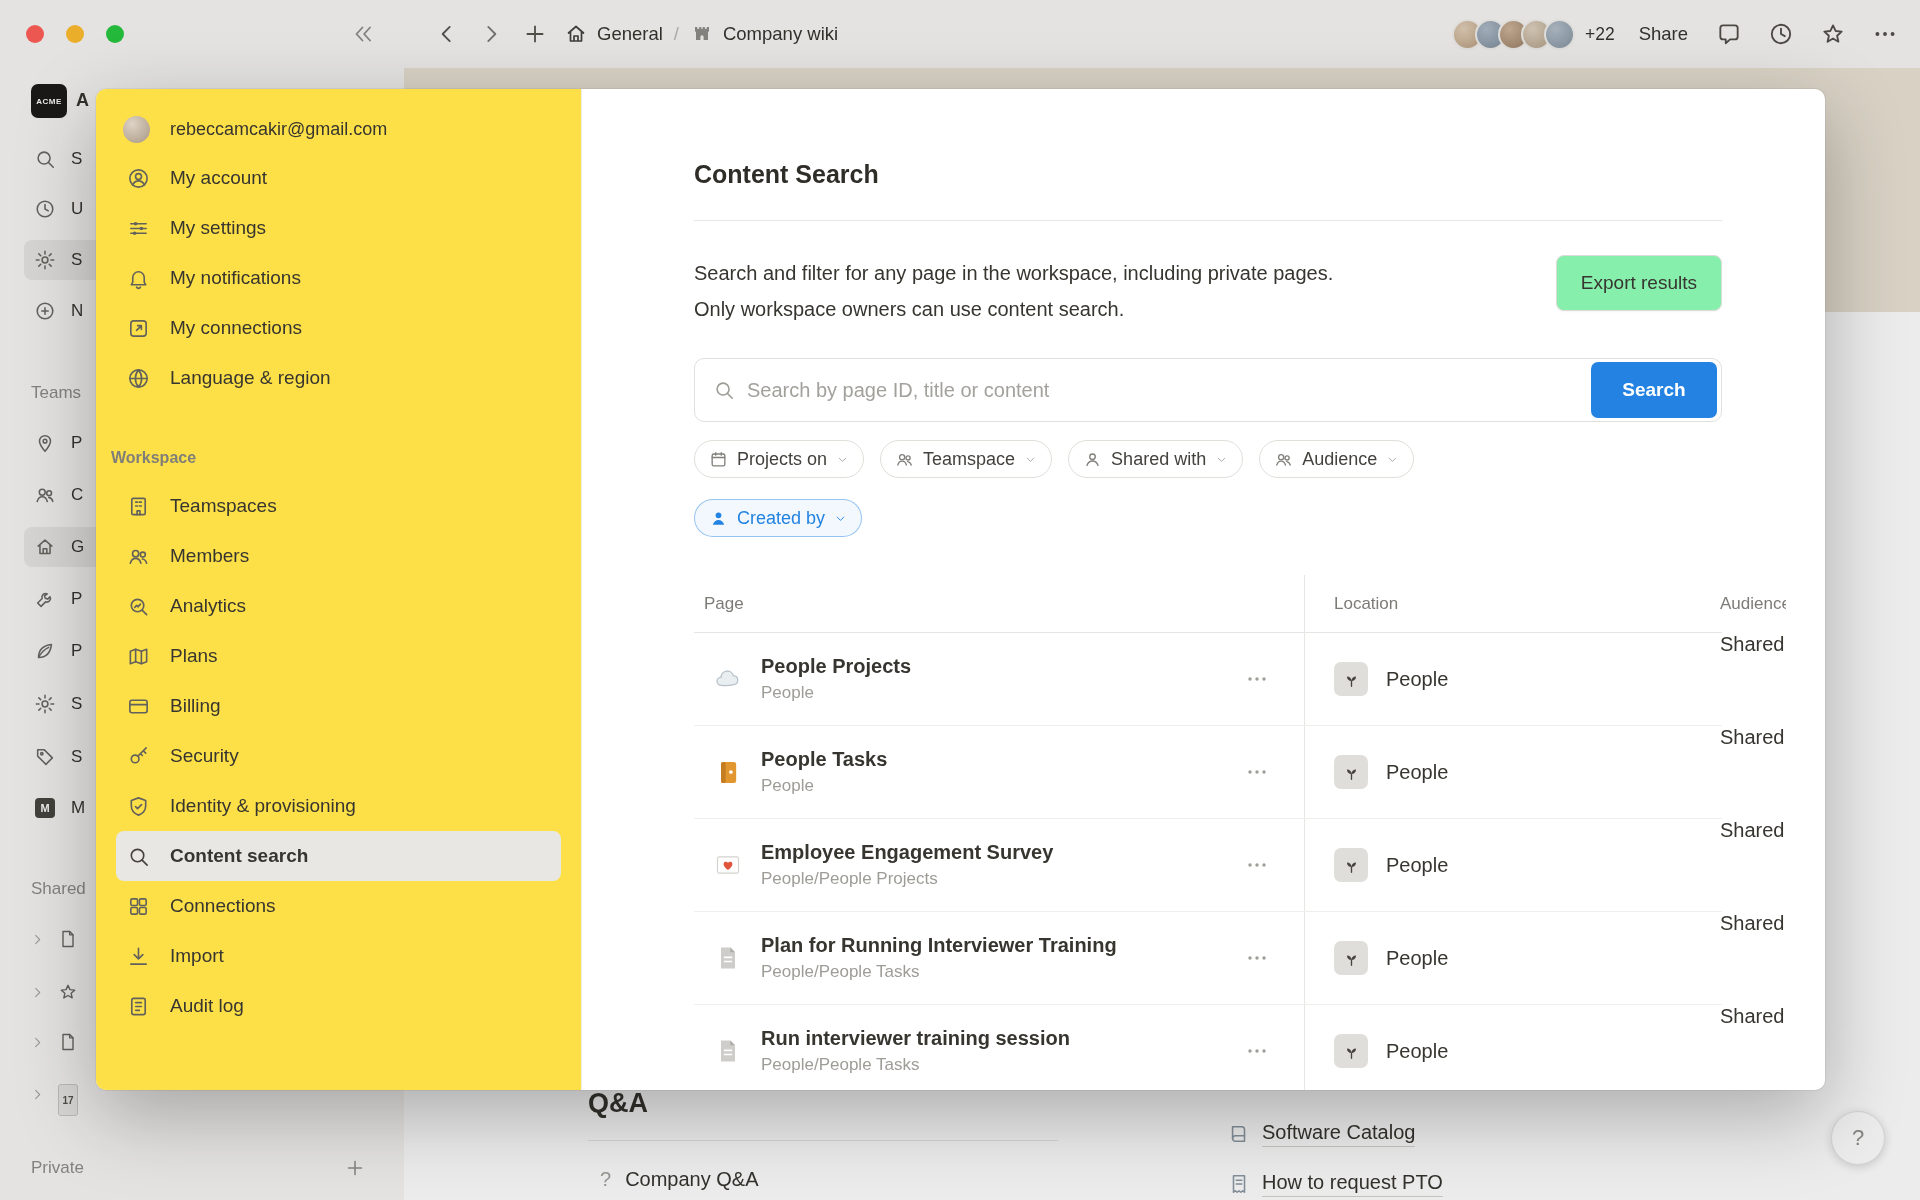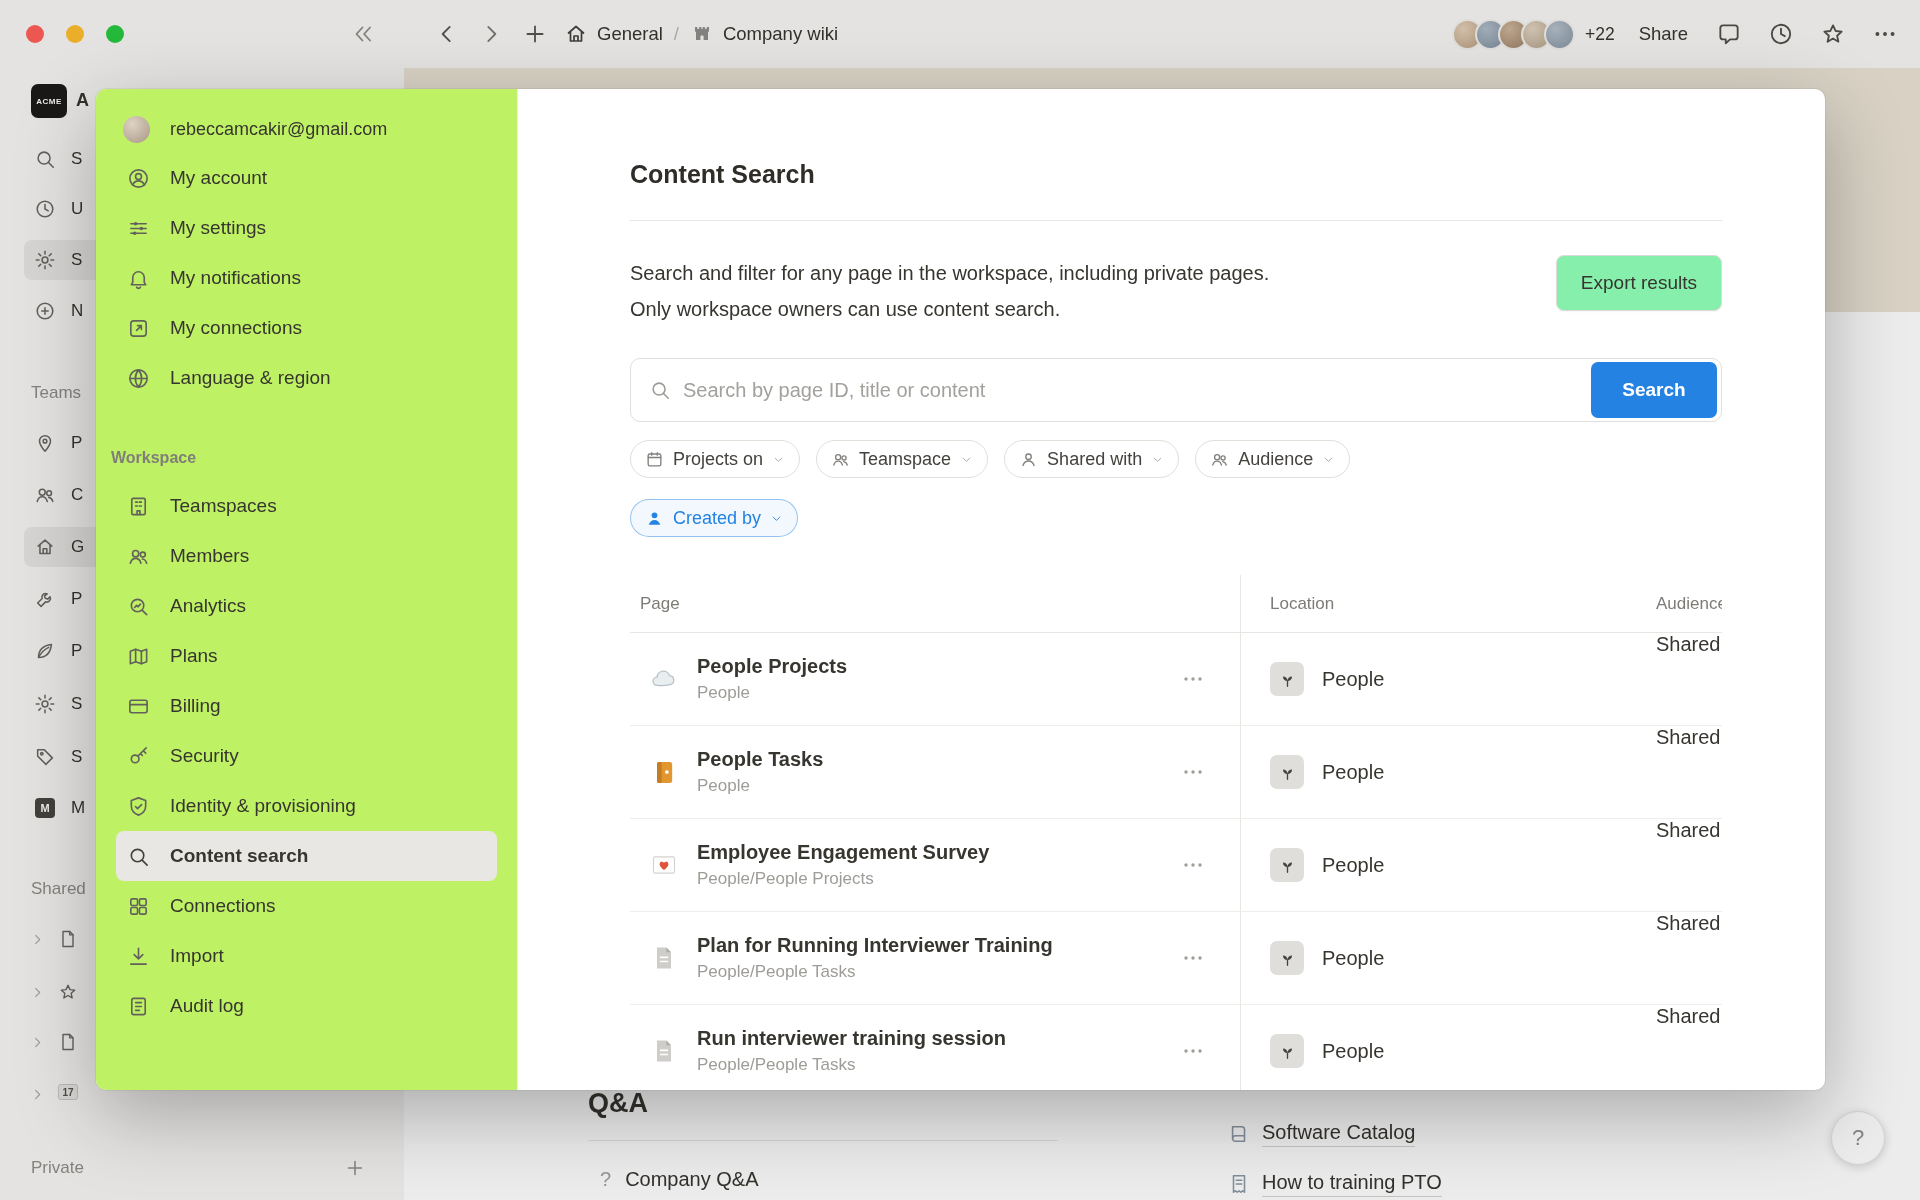--- a/index.html
+++ b/index.html
@@ -39,21 +39,21 @@
   .logo-box { position:absolute; left:31px; top:16px; width:36px; height:34px; border-radius:7px; background:#1c1b19; color:#fff; font-size:8px; font-weight:700; letter-spacing:0.5px; display:flex; align-items:center; justify-content:center; }
   .ws-initial { position:absolute; left:76px; top:22px; font-size:18px; font-weight:600; color:#37352f; }
   .srow { position:absolute; left:0; width:404px; height:40px; }
   .spill { position:absolute; left:24px; top:0; width:356px; height:40px; border-radius:8px; background:#e9e7e4; }
   .sicon { position:absolute; left:34px; top:9px; width:22px; height:22px; color:#6b6964; }
   .sletter { position:absolute; left:71px; top:10px; font-size:17px; color:#37352f; }
   .ssec { position:absolute; left:31px; font-size:17px; font-weight:500; color:#8f8d89; }
   .schev { position:absolute; left:30px; top:13px; width:15px; height:15px; color:#a8a6a1; }
   .sicon2 { position:absolute; left:58px; top:10px; width:20px; height:20px; color:#6b6964; }
   .mbadge { position:absolute; left:35px; top:10px; width:20px; height:20px; border-radius:4px; background:#48463f; color:#fff; font-size:11px; font-weight:700; display:flex; align-items:center; justify-content:center; }
-  .calbadge { position:absolute; left:58px; top:10px; width:20px; height:16px; border-radius:3px; background:#e9e7e4; border:1px solid #c9c7c2; color:#55534d; font-size:10px; font-weight:700; display:flex; align-items:center; justify-content:center; }
+  .calbadge { position:absolute; left:58px; top:10px; width:20px; height:32px; border-radius:3px; background:#e9e7e4; border:1px solid #c9c7c2; color:#55534d; font-size:10px; font-weight:700; display:flex; align-items:center; justify-content:center; }
   .private-row { position:absolute; left:0; top:1080px; width:404px; height:40px; }
   .private-label { position:absolute; left:31px; top:10px; font-size:17px; color:#8f8d89; }
   .private-plus { position:absolute; left:344px; top:9px; width:22px; height:22px; color:#8f8d89; background:transparent; border:none; cursor:pointer; padding:0; }
 
   
   .main-bg { position:absolute; top:68px; left:404px; width:1516px; height:1132px; background:#ffffff; z-index:1; }
   .cover { position:absolute; top:0; left:0; width:1516px; height:244px; background:#eae2d4; }
   .qa-h { position:absolute; left:184px; top:1020px; font-size:27px; font-weight:700; color:#37352f; }
   .qa-divider { position:absolute; left:184px; top:1072px; width:470px; height:1px; background:#e8e6e2; }
   .qa-row { position:absolute; left:196px; top:1100px; display:flex; align-items:center; gap:14px; cursor:pointer; }
@@ -62,21 +62,21 @@
   .bg-link { position:absolute; left:824px; display:flex; align-items:center; gap:12px; cursor:pointer; }
   .bg-link .txt { font-size:20px; color:#37352f; border-bottom:1px solid #d6d4cf; padding-bottom:2px; }
   .bglink-icon { width:22px; height:22px; color:#8d99a5; }
   .help-fab { position:absolute; left:1427px; top:1043px; width:54px; height:54px; border-radius:50%; background:#fff; border:1px solid #e6e4e0; box-shadow:0 2px 10px rgba(0,0,0,0.16); font-size:22px; color:#8f8e8a; cursor:pointer; font-family:inherit; }
 
   
   .scrim { position:absolute; inset:0; background:rgba(15,15,15,0.08); z-index:2; }
 
   
   .modal { position:absolute; left:96px; top:89px; width:1729px; height:1001px; background:#fff; border-radius:10px; box-shadow:0 25px 80px rgba(0,0,0,0.28), 0 0 0 1px rgba(0,0,0,0.05); z-index:3; display:flex; overflow:hidden; }
-  .modal-side { width:422px; flex-shrink:0; background:#bef264; border-right:1px solid #eeedeb; padding-top:26px; overflow:hidden; }
+  .modal-side { width:486px; flex-shrink:0; background:#fde047; border-right:1px solid #eeedeb; padding-top:26px; overflow:hidden; }
   .acct-head { display:flex; align-items:center; gap:20px; padding-left:27px; height:28px; }
   .acct-avatar { width:27px; height:27px; border-radius:50%; background:radial-gradient(circle at 35% 30%, #ded3c5, #a89684); flex-shrink:0; }
   .acct-email { font-size:18px; color:#37352f; }
   .mlist { list-style:none; }
   .mlist li { height:50px; margin:0 20px; padding-left:11px; border-radius:8px; display:flex; align-items:center; gap:20px; font-size:19px; font-weight:500; color:#37352f; cursor:pointer; }
   .mlist li .mi { width:23px; height:23px; color:#63615c; flex-shrink:0; }
   .mlist.account { margin-top:10px; }
   .ws-label { margin-top:46px; padding-left:15px; font-size:16px; font-weight:700; color:#807e79; }
   .mlist.workspace { margin-top:14px; }
   .mlist li.active { background:#e8e7e3; font-weight:700; }
@@ -393,21 +393,21 @@
         </span>
       <span class="txt">Software Catalog</span>
     </div>
     <div class="bg-link" style="top:1103px">
       <span class="bglink-icon">
           <svg class="sv" width="22" height="22" viewBox="0 0 24 24">
             <path d="M6 3h12v18l-2-1.5L14 21l-2-1.5L10 21l-2-1.5L6 21z"></path>
             <path d="M9 8h6M9 12h6"></path>
           </svg>
         </span>
-      <span class="txt">How to training PTO</span>
+      <span class="txt">How to request PTO</span>
     </div>
     <button class="help-fab">?</button>
   </div>
 
   <div class="scrim"></div>
 
   <section class="modal">
     <aside class="modal-side">
       <div class="acct-head">
         <span class="acct-avatar"></span>

